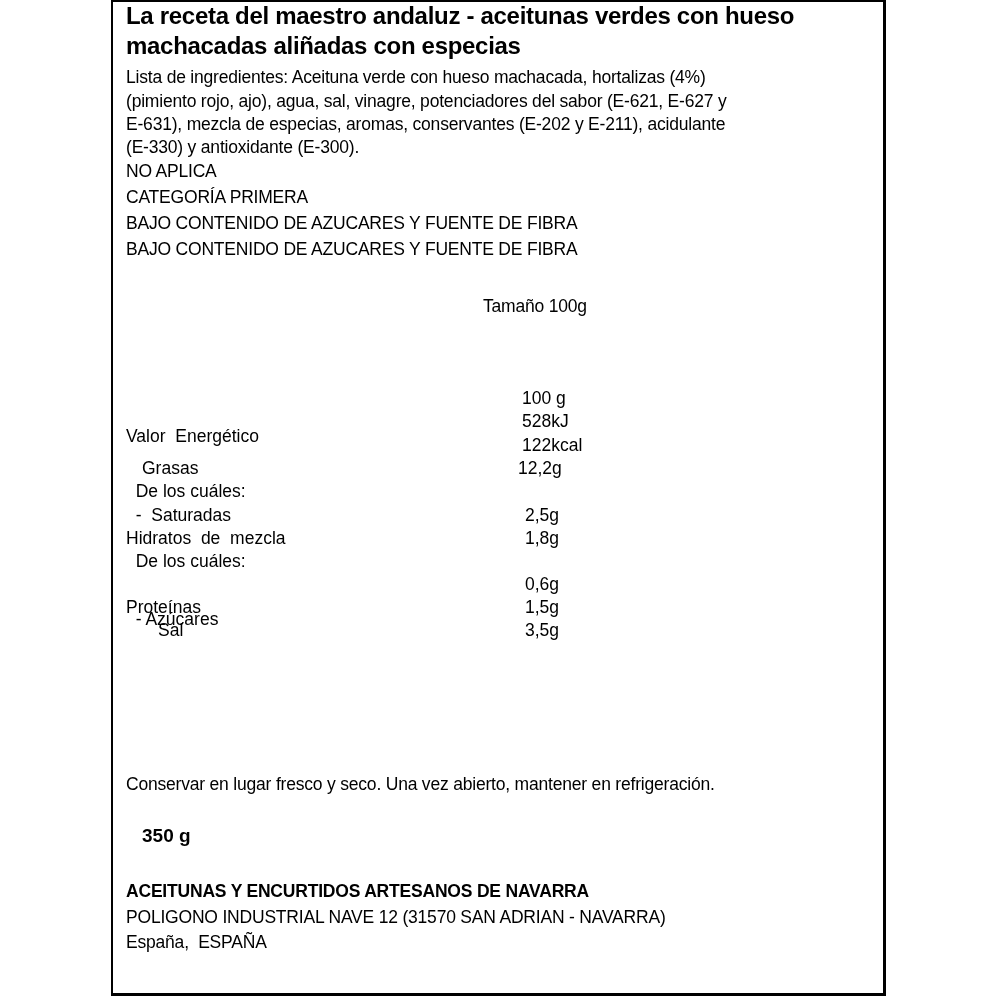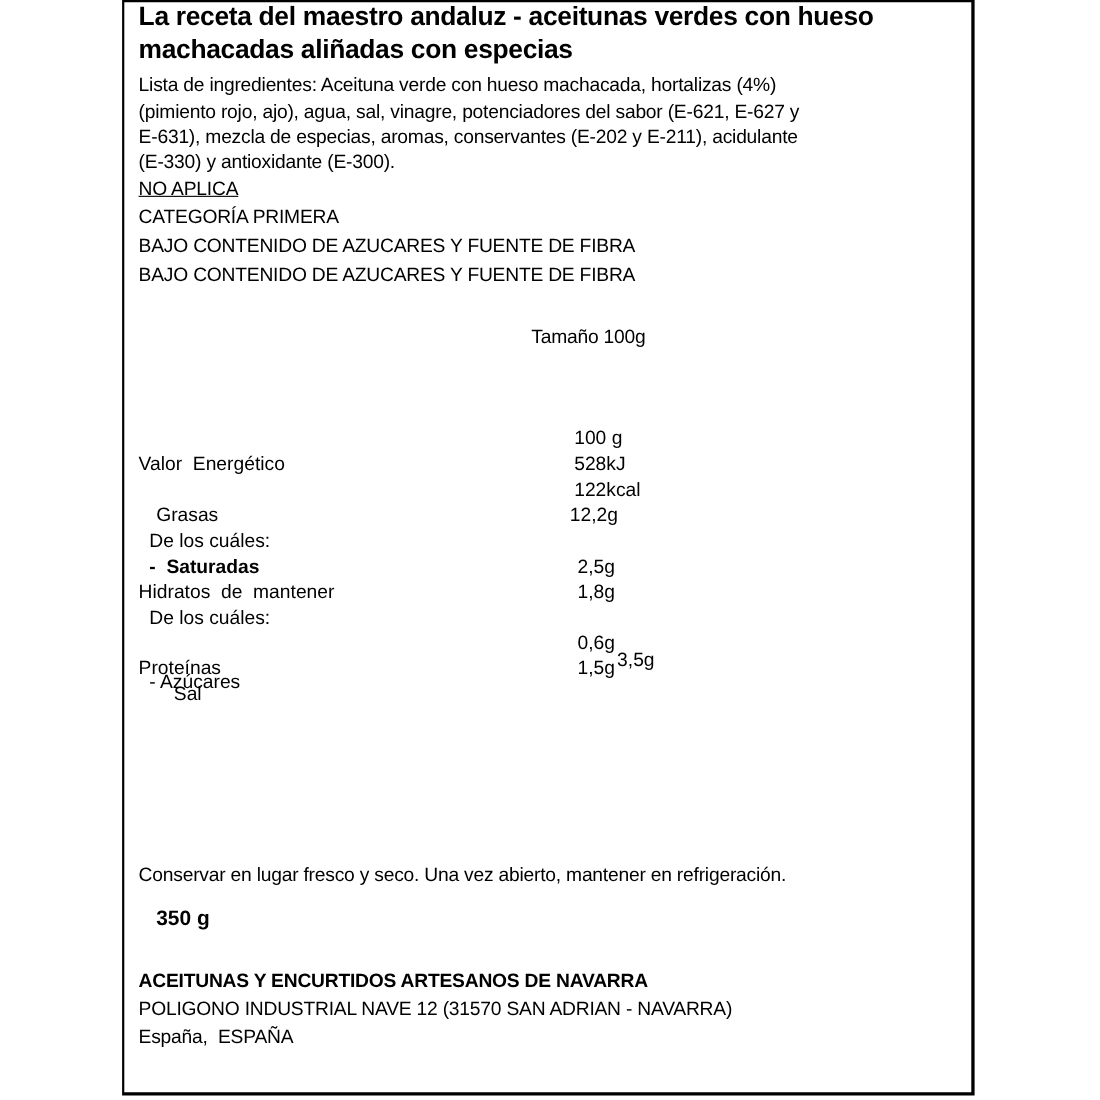--- a/index.html
+++ b/index.html
@@ -53,60 +53,60 @@
 <div class="abs title" style="top:32px;">machacadas aliñadas con especias</div>
 
 <div>
   <div class="abs txt" style="top:67px;">Lista de ingredientes: Aceituna verde con hueso machacada, hortalizas (4%)</div>
   <div class="abs txt" style="top:91px;">(pimiento rojo, ajo), agua, sal, vinagre, potenciadores del sabor (E-621, E-627 y</div>
   <div class="abs txt" style="top:114px;">E-631), mezcla de especias, aromas, conservantes (E-202 y E-211), acidulante</div>
   <div class="abs txt" style="top:137px;">(E-330) y antioxidante (E-300).</div>
 </div>
 
 <div>
-  <div class="abs txt" style="top:161px;text-decoration:underline;">NO APLICA</div>
+  <div class="abs txt" style="top:161px;">NO APLICA</div>
   <div class="abs txt" style="top:187px;">CATEGORÍA PRIMERA</div>
   <div class="abs txt" style="top:213px;">BAJO CONTENIDO DE AZUCARES Y FUENTE DE FIBRA</div>
   <div class="abs txt" style="top:239px;">BAJO CONTENIDO DE AZUCARES Y FUENTE DE FIBRA</div>
 </div>
 
 <div class="abs txt" style="left:483px; top:296px;">Tamaño 100g</div>
 
 <div>
   <div class="abs nut-value" style="left:522px; top:388px;">100 g</div>
 
-  <div class="abs nut-label" style="top:411px; white-space:pre;">Valor  Energético</div>
+  <div class="abs nut-label" style="top:426px; white-space:pre;">Valor  Energético</div>
   <div class="abs nut-value" style="left:522px; top:411px;">528kJ</div>
 
   <div class="abs nut-value" style="left:522px; top:435px;">122kcal</div>
 
   <div class="abs nut-label" style="top:458px;margin-left:16px;">Grasas</div>
   <div class="abs nut-value" style="left:518px; top:458px;">12,2g</div>
 
   <div class="abs nut-label" style="top:481px; white-space:pre;">  De los cuáles:</div>
 
-  <div class="abs nut-label" style="top:505px; white-space:pre;font-weight:bold;">  -  Saturadas</div>
+  <div class="abs nut-label" style="top:505px; white-space:pre;">  -  Saturadas</div>
   <div class="abs nut-value" style="left:525px; top:505px;">2,5g</div>
 
-  <div class="abs nut-label" style="top:528px; white-space:pre;">Hidratos  de  mantener</div>
+  <div class="abs nut-label" style="top:528px; white-space:pre;">Hidratos  de  mezcla</div>
   <div class="abs nut-value" style="left:525px; top:528px;">1,8g</div>
 
   <div class="abs nut-label" style="top:551px; white-space:pre;">  De los cuáles:</div>
 
   <div class="abs nut-label" style="top:574px; white-space:pre;margin-top:35px;">  - Azúcares</div>
   <div class="abs nut-value" style="left:525px; top:574px;">0,6g</div>
 
   <div class="abs nut-label" style="top:597px;">Proteínas</div>
   <div class="abs nut-value" style="left:525px; top:597px;">1,5g</div>
 
   <div class="abs nut-label" style="top:620px;margin-left:32px;">Sal</div>
-  <div class="abs nut-value" style="left:525px; top:589px;margin-left:36px;">3,5g</div>
+  <div class="abs nut-value" style="left:525px; top:620px;">3,5g</div>
 </div>
 
-<div class="abs txt" style="top:774px;margin-top:11px;">Conservar en lugar fresco y seco. Una vez abierto, mantener en refrigeración.</div>
+<div class="abs txt" style="top:774px;">Conservar en lugar fresco y seco. Una vez abierto, mantener en refrigeración.</div>
 
 <div class="abs bold-lg" style="top:825px;">350 g</div>
 
 <div>
   <div class="abs bold-md" style="top:881px;">ACEITUNAS Y ENCURTIDOS ARTESANOS DE NAVARRA</div>
   <div class="abs txt" style="top:907px;">POLIGONO INDUSTRIAL NAVE 12 (31570 SAN ADRIAN - NAVARRA)</div>
   <div class="abs txt" style="top:932px; white-space:pre;">España,  ESPAÑA</div>
 </div>
 
 </body></html>

